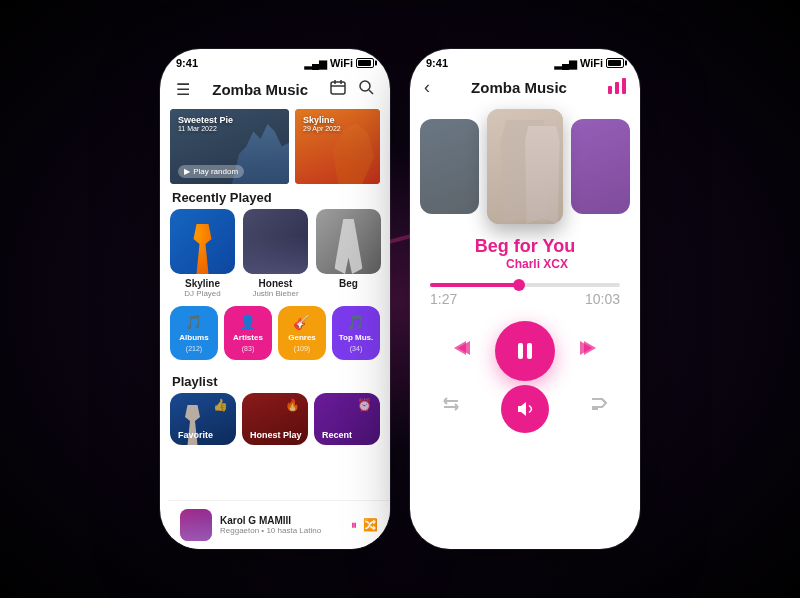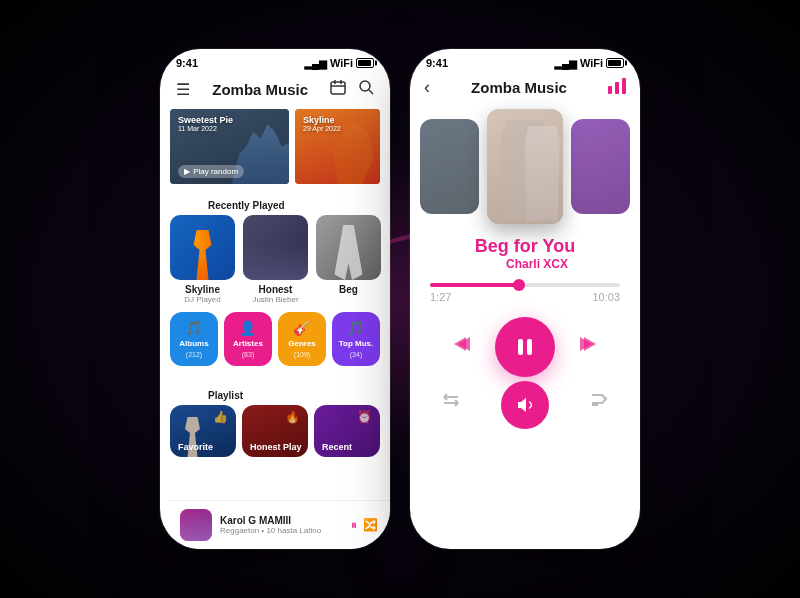--- a/index.html
+++ b/index.html
@@ -200,25 +200,24 @@
       position: absolute;
       right: 0; bottom: 0;
       width: 70%;
       height: 90%;
       background: linear-gradient(to top, rgba(200,80,20,0.8), rgba(220,120,40,0.4));
       clip-path: polygon(30% 100%, 20% 50%, 40% 20%, 60% 10%, 80% 25%, 90% 60%, 70% 100%);
     }
 
     
     .section-header {
-      padding: 16px 12px 4px;
-      font-size: 10px;
+      padding: 6px 12px 4px;
+      font-size: 13px;
       font-weight: 700;
       color: #1a1a1a;
-      margin-left: 36px;
     }
 
     
     .recently-played {
       display: flex;
       gap: 8px;
       padding: 0 10px;
       overflow-x: hidden;
     }
     .track-card {
@@ -472,21 +471,21 @@
       height: 12px;
       background: #e91e8c;
       border-radius: 50%;
       position: absolute;
       right: -6px;
       top: -4px;
     }
     .progress-times {
       display: flex;
       justify-content: space-between;
-      font-size: 11px;
+      font-size: 14px;
       color: #aaa;
       text-align: center;
     }
 
     
     .player-controls {
       display: flex;
       align-items: center;
       justify-content: center;
       gap: 20px;

